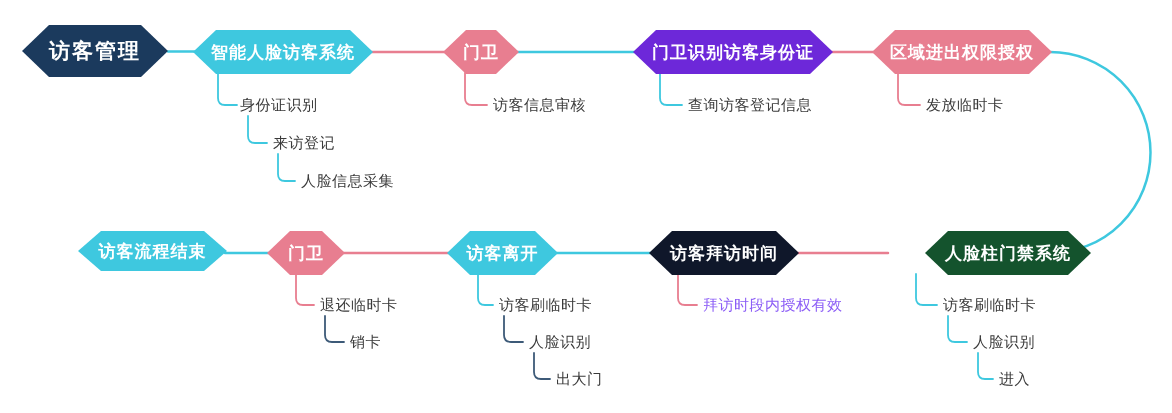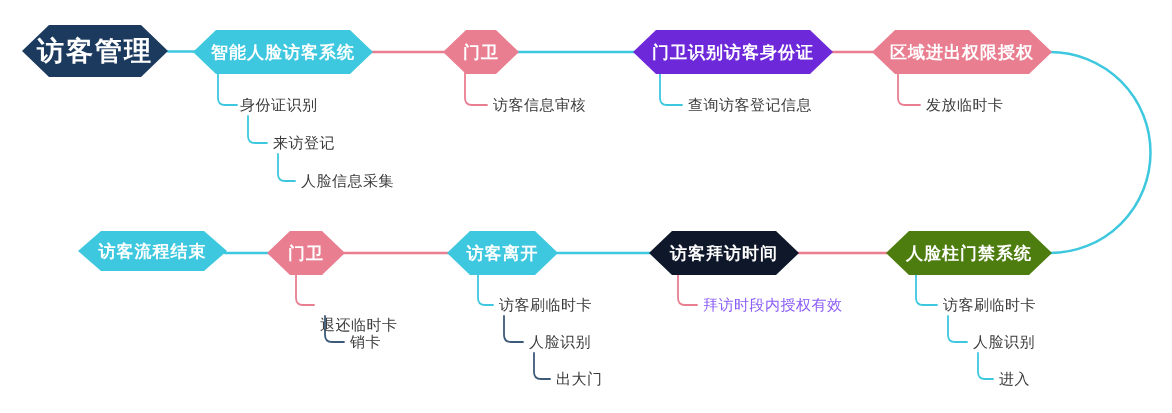--- a/index.html
+++ b/index.html
@@ -13,21 +13,21 @@
     position:absolute; z-index:2;
     display:flex; align-items:center; justify-content:center;
     clip-path:polygon(0 50%, 23px 0, calc(100% - 23px) 0, 100% 50%, calc(100% - 23px) 100%, 23px 100%);
   }
   .hex .hex-label {
     font-weight:bold; font-size:17px; letter-spacing:1px; white-space:nowrap;
   }
   .hex.root {
     clip-path:polygon(0 50%, 27px 0, calc(100% - 27px) 0, 100% 50%, calc(100% - 27px) 100%, 27px 100%);
   }
-  .hex.root .hex-label { font-size:27px; letter-spacing:2px; }
+  .hex.root .hex-label { font-size:21px; letter-spacing:2px; }
   .sub-label {
     position:absolute; z-index:2; transform:translateY(-50%);
     font-size:15px; letter-spacing:0.5px; white-space:nowrap;
   }
 </style>
 </head>
 <body>
 
 <div id="canvas">
 
@@ -78,21 +78,21 @@
   <div class="hex" style="left: 443px; top: 30px; width: 76px; height: 44px; background-color: rgb(232, 126, 144);">
     <span class="hex-label" style="color: rgb(255, 255, 255);">门卫</span>
   </div>
   <div class="hex" style="left: 633px; top: 30px; width: 200px; height: 44px; background-color: #6d28d9;">
     <span class="hex-label" style="color: rgb(255, 255, 255);">门卫识别访客身份证</span>
   </div>
   <div class="hex" style="left: 872px; top: 30px; width: 180px; height: 44px; background-color: rgb(232, 126, 144);">
     <span class="hex-label" style="color: rgb(255, 255, 255);">区域进出权限授权</span>
   </div>
 
-  <div class="hex" style="left: 886px; top: 231px; width: 166px; height: 44px; background-color: #4d7c0f;">
+  <div class="hex" style="left: 925px; top: 231px; width: 166px; height: 44px; background-color: #14532d;">
     <span class="hex-label" style="color: rgb(255, 255, 255);">人脸柱门禁系统</span>
   </div>
   <div class="hex" style="left: 649px; top: 231px; width: 150px; height: 44px; background-color: #0f172a;">
     <span class="hex-label" style="color: rgb(255, 255, 255);">访客拜访时间</span>
   </div>
   <div class="hex" style="left: 447px; top: 231px; width: 111px; height: 44px; background-color: rgb(62, 200, 223);">
     <span class="hex-label" style="color: rgb(255, 255, 255);">访客离开</span>
   </div>
   <div class="hex" style="left: 267px; top: 231px; width: 78px; height: 44px; background-color: rgb(232, 126, 144);">
     <span class="hex-label" style="color: rgb(255, 255, 255);">门卫</span>
@@ -108,16 +108,16 @@
   <div class="sub-label" style="left: 688px; top: 105px; color: rgb(58, 58, 58);">查询访客登记信息</div>
   <div class="sub-label" style="left: 926px; top: 105px; color: rgb(58, 58, 58);">发放临时卡</div>
 
   <div class="sub-label" style="left: 943px; top: 305px; color: rgb(58, 58, 58);">访客刷临时卡</div>
   <div class="sub-label" style="left: 973px; top: 342px; color: rgb(58, 58, 58);">人脸识别</div>
   <div class="sub-label" style="left: 999px; top: 379px; color: rgb(58, 58, 58);">进入</div>
   <div class="sub-label" style="left: 703px; top: 305px; color: #8b5cf6;">拜访时段内授权有效</div>
   <div class="sub-label" style="left: 499px; top: 305px; color: rgb(58, 58, 58);">访客刷临时卡</div>
   <div class="sub-label" style="left: 529px; top: 342px; color: rgb(58, 58, 58);">人脸识别</div>
   <div class="sub-label" style="left: 556px; top: 379px; color: rgb(58, 58, 58);">出大门</div>
-  <div class="sub-label" style="left: 320px; top: 305px; color: rgb(58, 58, 58); margin-top: 20px;">退还临时卡</div>
+  <div class="sub-label" style="left: 320px; top: 305px; color: rgb(58, 58, 58);">退还临时卡</div>
   <div class="sub-label" style="left: 350px; top: 342px; color: rgb(58, 58, 58); text-align: right;">销卡</div>
 
 </div>
 
 </body></html>

